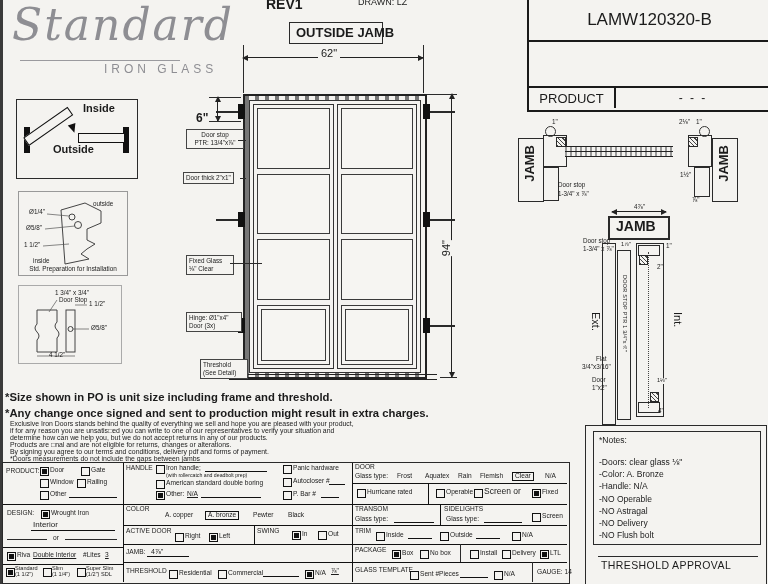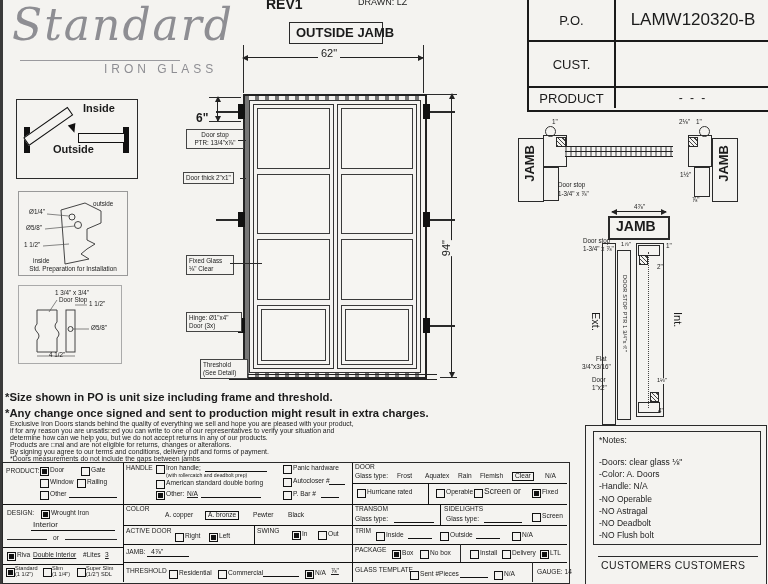--- a/index.html
+++ b/index.html
@@ -53,25 +53,23 @@
 <div class="ln" style="left:20px;top:60px;width:160px;height:1px;background:#9a9a9e;"></div>
 <div class="t" style="left:104px;top:63px;font-size:12px;color:#8e8e93;letter-spacing:4px;">IRON GLASS</div>
 
 <div class="t b" style="left:266px;top:-3px;font-size:14px;">REV1</div>
 <div class="t" style="left:358px;top:-2px;font-size:9px;">DRAWN: LZ</div>
 <div class="box" style="left:289px;top:22px;width:92px;height:20px;border-width:1.5px;"></div>
 <div class="t" style="left:296px;top:26px;font-size:13px;font-weight:600;">OUTSIDE JAMB</div>
 
 <div class="poTable">
   <div class="row" style="top:0;height:40px;">
-    <div class="lab">P.O.</div>
     <div class="val" style="font-size:17px;font-weight:500;">LAMW120320-B</div>
   </div>
   <div class="row" style="top:42px;height:44px;">
-    <div class="lab">CUST.</div>
     <div class="val" style="font-size:13px;"></div>
   </div>
   <div class="row" style="top:88px;height:20px;border-bottom:none;">
     <div class="lab">PRODUCT</div>
     <div class="val" style="font-size:12px;letter-spacing:2px;">- - -</div>
   </div>
 </div>
 
 <div class="box" style="left:16px;top:99px;width:120px;height:78px;">
   <div class="t b" style="left:66px;top:3px;font-size:11px;">Inside</div>
@@ -255,30 +253,30 @@
   <div>Products are □nal and are not eligible for returns, changes or alterations.</div>
   <div>By signing you agree to our terms and conditions, delivery pdf and forms of payment.</div>
   <div>*Doors measurements do not include the gaps between jambs</div>
 </div>
 
 <div class="box" style="left:585px;top:425px;width:180px;height:158px;border-width:1.5px;"></div>
 <div class="box" style="left:593px;top:431px;width:166px;height:112px;border-width:1.5px;">
   <div class="t" style="left:5px;top:4px;font-size:8.5px;">*Notes:</div>
   <div style="position:absolute;left:5px;top:24px;font-size:8.5px;line-height:12.2px;">
     <div>-Doors: clear glass ⅛"</div>
-    <div>-Color: A. Doors</div>
+    <div>-Color: A. Bronze</div>
     <div>-Handle: N/A</div>
     <div>-NO Operable</div>
     <div>-NO Astragal</div>
-    <div>-NO Deadbolt</div>
+    <div>-NO Delivery</div>
     <div>-NO Flush bolt</div>
   </div>
 </div>
 <div class="ln" style="left:598px;top:556px;width:160px;height:1px;"></div>
-<div class="t" style="left:601px;top:560px;font-size:10.5px;letter-spacing:0.4px;">CUSTOMERS CUSTOMERS</div>
+<div class="t" style="left:601px;top:560px;font-size:10.5px;letter-spacing:0.4px;">THRESHOLD APPROVAL</div>
 
 <div class="box" style="left:2px;top:462px;width:566px;height:120px;border-width:1.5px;">
 
   <div class="cell br bb" style="left:0;top:0;width:120px;height:41px;">
     <div class="t f65" style="left:3px;top:5px;">PRODUCT:</div>
     <span class="cb on" style="left:37px;top:4px;"></span>
     <div class="t f65" style="left:47px;top:4px;">Door</div>
     <span class="cb" style="left:78px;top:4px;"></span>
     <div class="t f65" style="left:88px;top:4px;">Gate</div>
     <span class="cb" style="left:37px;top:16px;"></span>

